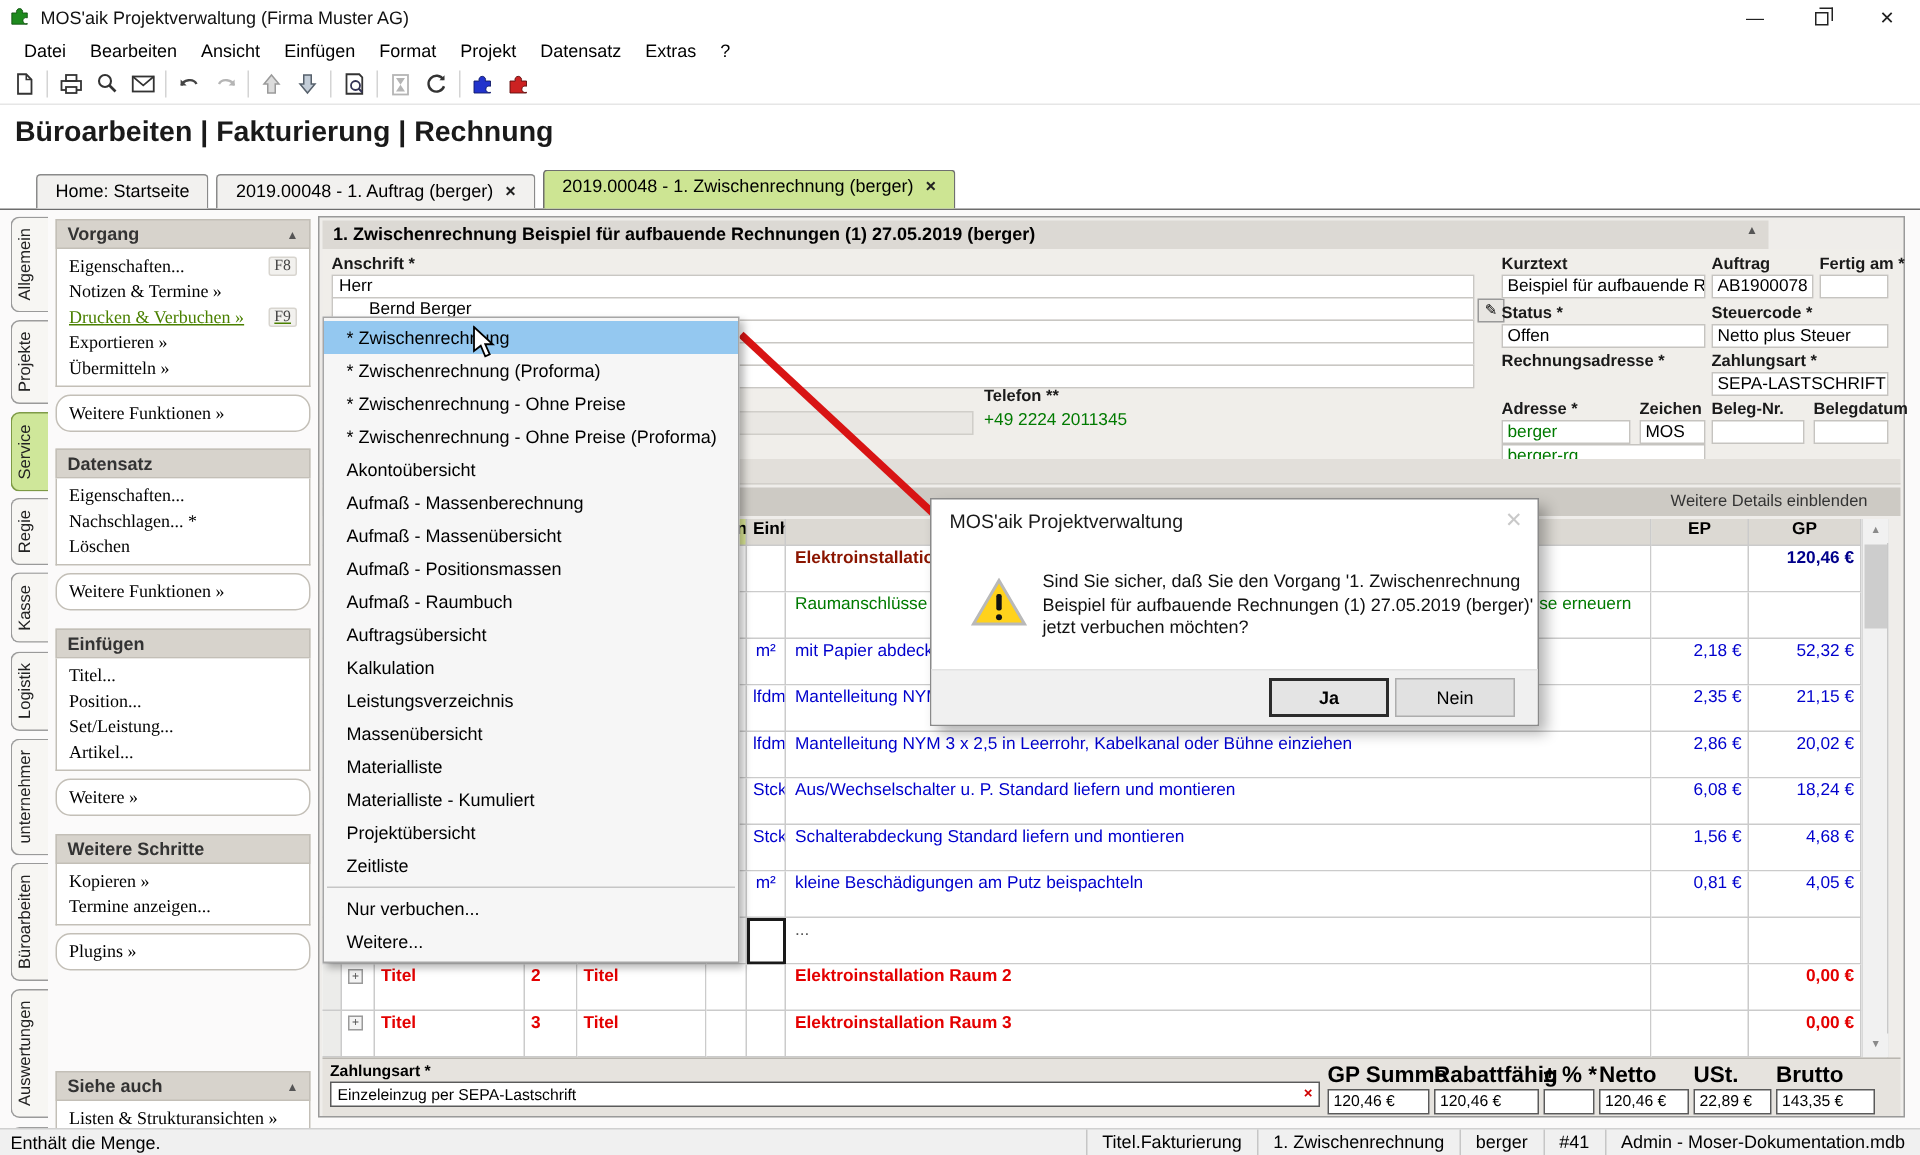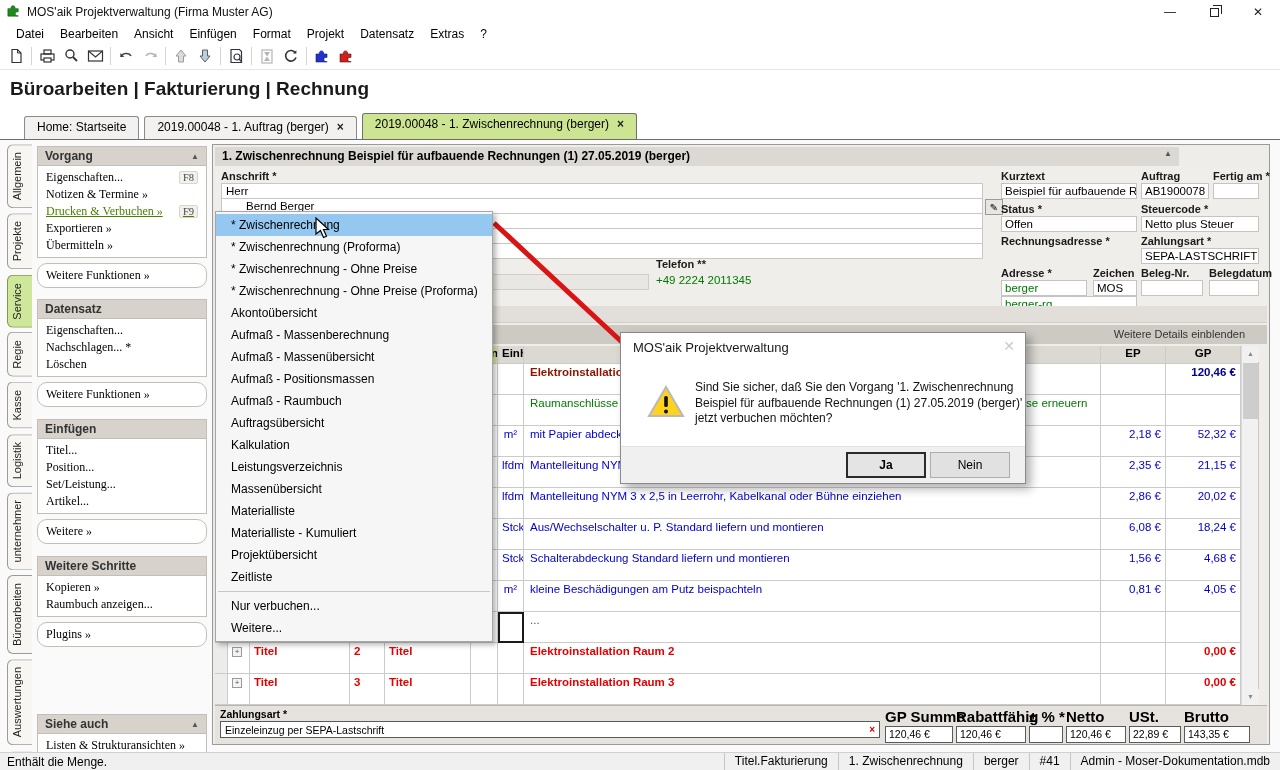--- a/index.html
+++ b/index.html
@@ -348,21 +348,21 @@
     </div>
 
     <div class="sec-header" style="margin-top:12px;">
       <span>Weitere Schritte</span>
     </div>
     <div class="group">
       <div class="nav-item">
           <span>Kopieren »</span>
         </div>
       <div class="nav-item">
-          <span>Raumbuch anzeigen...</span>
+          <span>Termine anzeigen...</span>
         </div>
     </div>
     <div class="group sep">
       <div class="nav-item">
           <span>Plugins »</span>
         </div>
     </div>
 
     <div class="nav-gap"></div>
 

